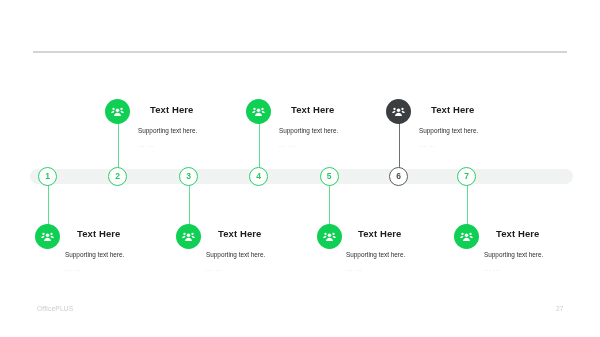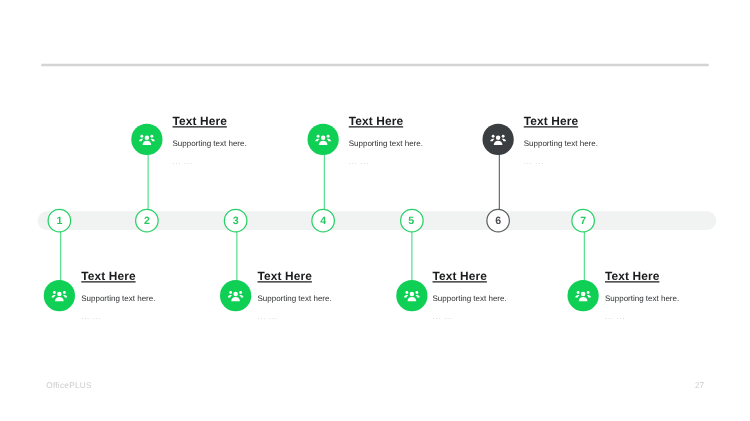--- a/index.html
+++ b/index.html
@@ -92,22 +92,21 @@
   .block {
     position: absolute;
     z-index: 4;
   }
   .block .title {
     font-size: 9.5px;
     font-weight: bold;
     color: #1b1c1e;
     letter-spacing: 0.1px;
     white-space: nowrap;
-    margin: 0;
-    text-decoration: underline;
+    margin: 12px;
   }
   .block .sub {
     font-size: 6.4px;
     color: #2c2e31;
     white-space: nowrap;
     margin: 9px 0 0 0;
   }
   .block .dots {
     font-size: 6.2px;
     color: #c8cacc;

